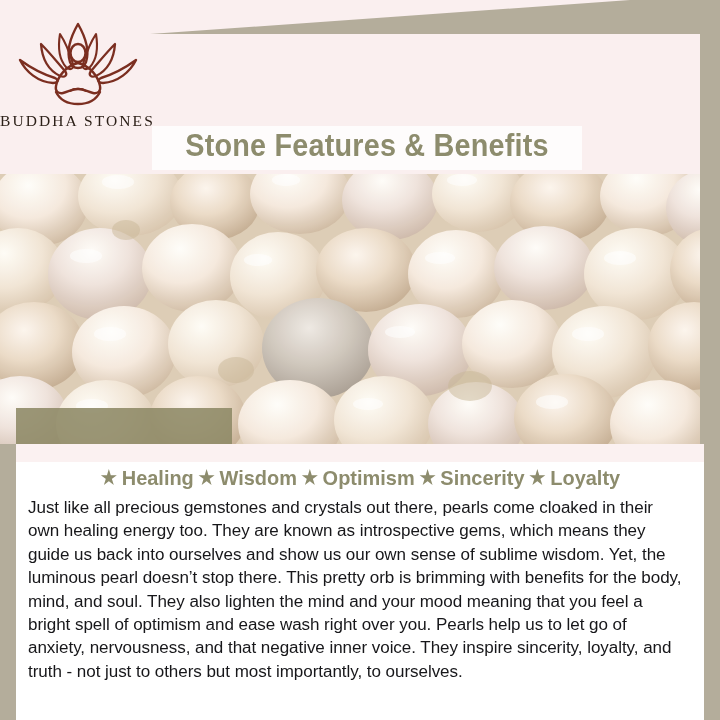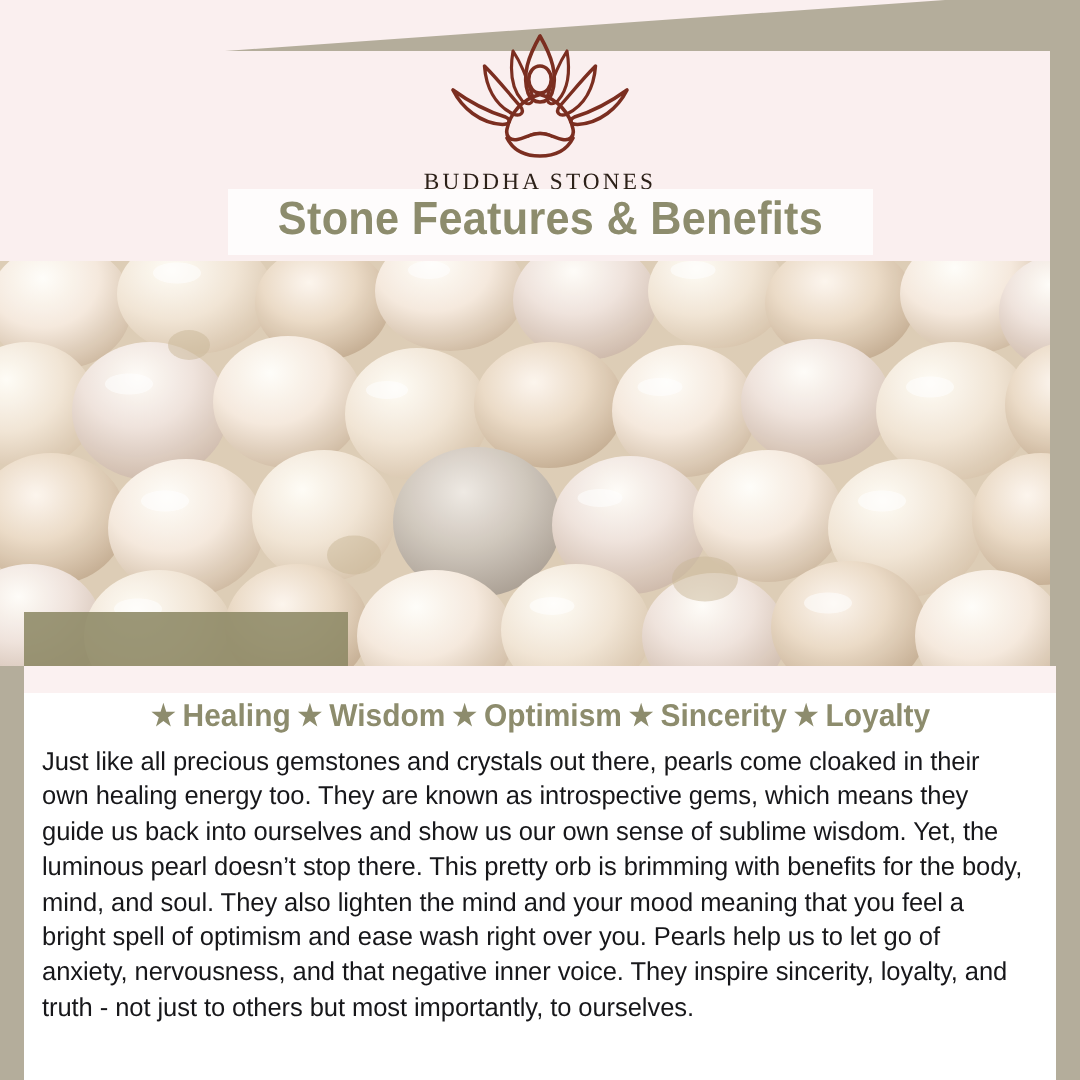--- a/index.html
+++ b/index.html
@@ -65,21 +65,21 @@
     top: 0; left: 0;
     width: 720px;
     height: 174px;
     z-index: 3;
   }
   .logo-wrap {
     position: absolute;
     top: 20px;
     left: 0;
     width: 720px;
-    text-align: center;
+    text-align: left;
   }
   .logo-mark {
     display: block;
     margin: 0 auto;
   }
   .logo-text {
     display: block;
     margin-top: 2px;
     font-family: "Liberation Serif", serif;
     font-size: 15.5px;

